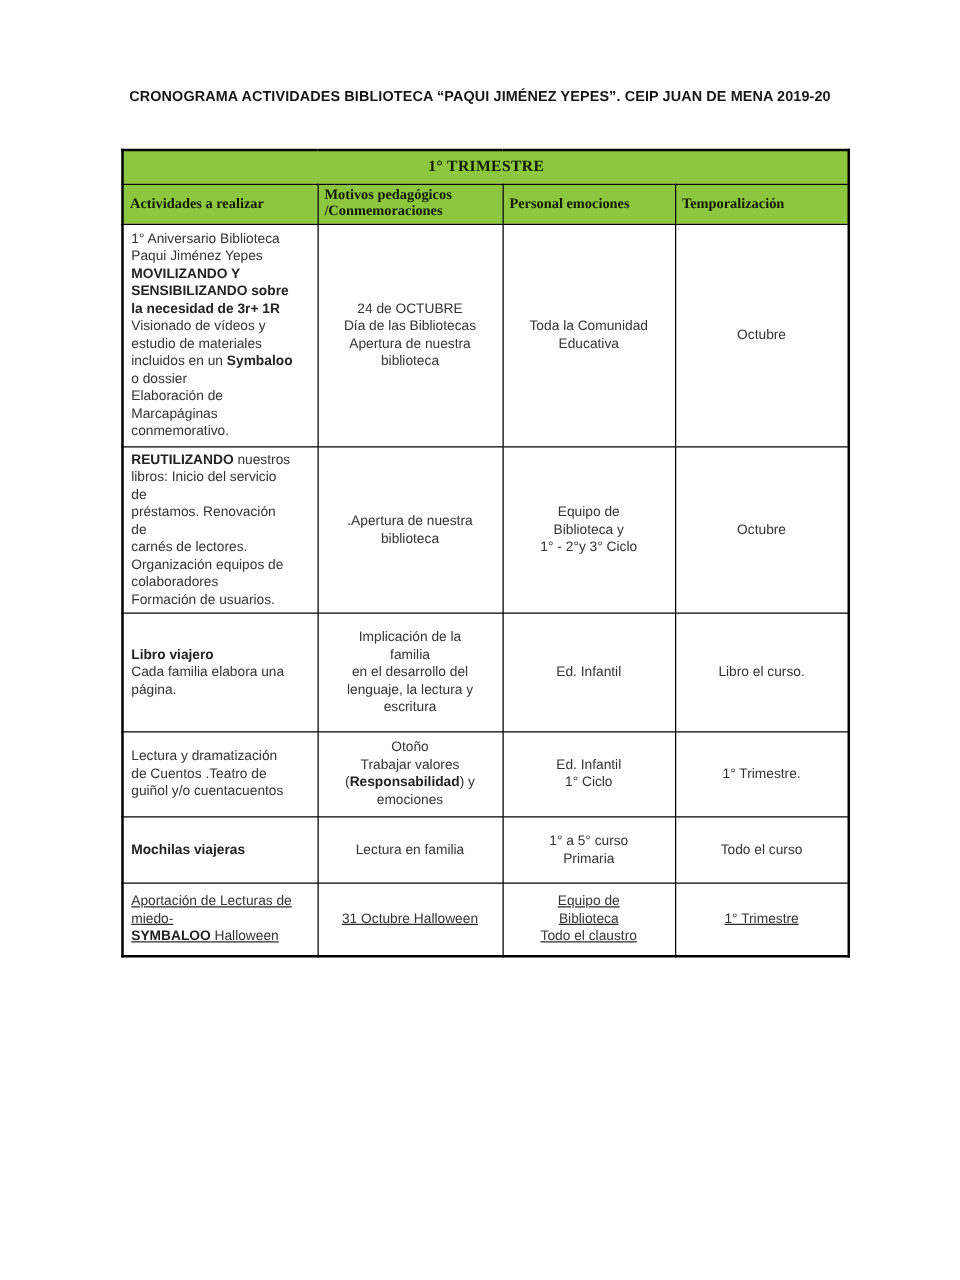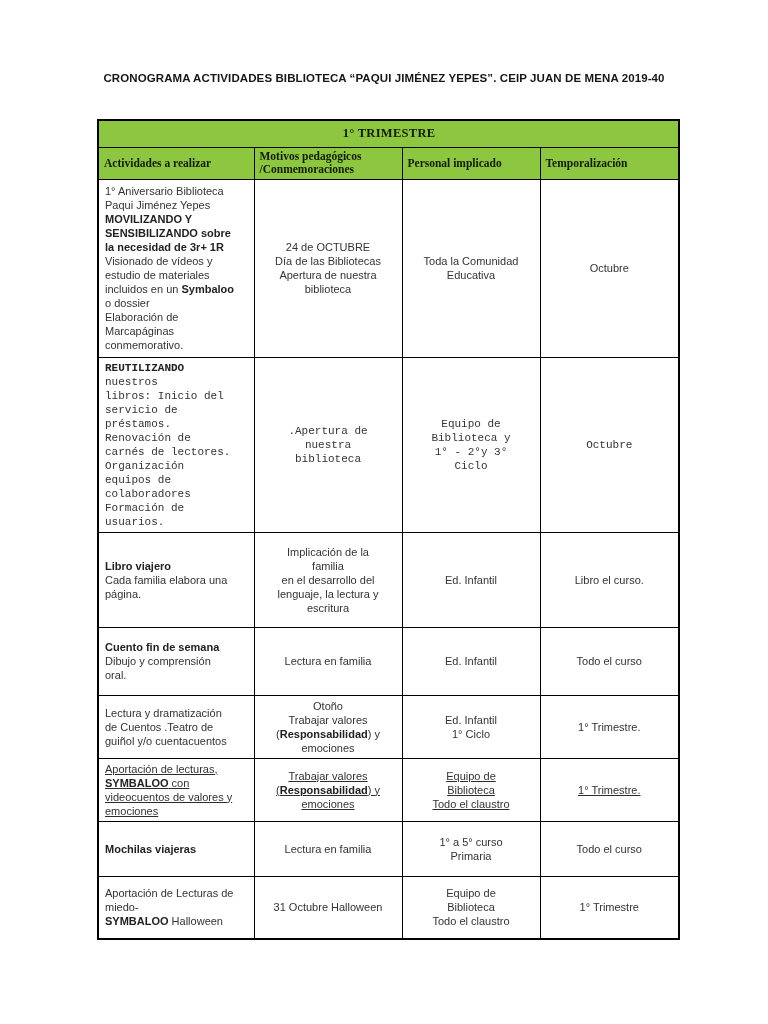--- a/index.html
+++ b/index.html
@@ -55,52 +55,52 @@
     vertical-align: middle;
     padding: 3px 19px;
     color: #333333;
   }
   tbody td:first-child {
     text-align: left;
     padding-left: 6px;
   }
   tbody b { font-weight: 700; color: #222222; }
   tbody tr:nth-child(1) { height: 178px; }
-  tbody tr:nth-child(2) { height: 119px; font-family: Liberation Mono, monospace; }
+  tbody tr:nth-child(2) { height: 119px; }
   tbody tr:nth-child(3) { height: 95px; }
   tbody tr:nth-child(4) { height: 68px; }
   tbody tr:nth-child(5) { height: 53px; }
   tbody tr:nth-child(6) { height: 59px; text-decoration: underline; }
   tbody tr:nth-child(7) { height: 55px; }
   tbody tr:nth-child(8) { height: 63px; }
   tbody tr:nth-child(9) { height: 50px; border-radius: 18px; }
 </style>
 </head>
 <body>
 
 <div class="page">
-  <div class="doc-title">CRONOGRAMA ACTIVIDADES BIBLIOTECA “PAQUI JIMÉNEZ YEPES”. CEIP JUAN DE MENA 2019-40</div>
+  <div class="doc-title">CRONOGRAMA ACTIVIDADES BIBLIOTECA “PAQUI JIMÉNEZ YEPES”. CEIP JUAN DE MENA 2019-20</div>
 
   <div class="table-wrap">
     <table class="schedule">
       <colgroup>
         <col style="width:156px">
         <col style="width:148px">
         <col style="width:138px">
         <col style="width:139px">
       </colgroup>
       <thead>
         <tr class="trimester-row">
           <th colspan="4">1° TRIMESTRE</th>
         </tr>
         <tr class="columns-row">
           <th>Actividades a realizar</th>
           <th>Motivos pedagógicos
 /Conmemoraciones</th>
-          <th>Personal implicado</th>
+          <th>Personal emociones</th>
           <th>Temporalización</th>
         </tr>
       </thead>
       <tbody>
           <tr>
             <td>1° Aniversario Biblioteca<br>Paqui Jiménez Yepes<br><b>MOVILIZANDO Y</b><br><b>SENSIBILIZANDO sobre</b><br><b>la necesidad de  3r+ 1R</b><br>Visionado de vídeos y<br>estudio de materiales<br>incluidos en un <b>Symbaloo</b><br>o dossier<br>Elaboración de<br>Marcapáginas<br>conmemorativo.</td>
             <td>24 de OCTUBRE<br>Día de las Bibliotecas<br>Apertura de nuestra<br>biblioteca</td>
             <td>Toda la Comunidad<br>Educativa</td>
             <td>Octubre</td>
           </tr>
@@ -110,35 +110,23 @@
             <td>Equipo de Biblioteca y<br>1° - 2°y 3° Ciclo</td>
             <td>Octubre</td>
           </tr>
           <tr>
             <td><b>Libro viajero</b><br>Cada familia elabora una<br>página.</td>
             <td>Implicación de la familia<br>en el desarrollo del<br>lenguaje, la lectura y<br>escritura</td>
             <td>Ed. Infantil</td>
             <td>Libro el curso.</td>
           </tr>
           <tr>
-            <td><b>Cuento fin de semana</b><br>Dibujo y comprensión oral.</td>
-            <td>Lectura en familia</td>
-            <td>Ed. Infantil</td>
-            <td>Todo el curso</td>
-          </tr>
-          <tr>
             <td>Lectura y dramatización<br>de Cuentos .Teatro de<br>guiñol y/o cuentacuentos</td>
             <td>Otoño<br>Trabajar valores<br>(<b>Responsabilidad</b>) y<br>emociones</td>
             <td>Ed. Infantil<br>1° Ciclo</td>
-            <td>1° Trimestre.</td>
-          </tr>
-          <tr>
-            <td>Aportación de lecturas,<br><b>SYMBALOO</b> con<br>videocuentos de valores y<br>emociones</td>
-            <td>Trabajar valores<br>(<b>Responsabilidad</b>) y<br>emociones</td>
-            <td>Equipo de Biblioteca<br>Todo el claustro</td>
             <td>1° Trimestre.</td>
           </tr>
           <tr>
             <td><b>Mochilas viajeras</b></td>
             <td>Lectura en familia</td>
             <td>1° a 5° curso Primaria</td>
             <td>Todo el curso</td>
           </tr>
           <tr>
             <td>Aportación de Lecturas de<br>miedo-<br><b>SYMBALOO</b> Halloween</td>

